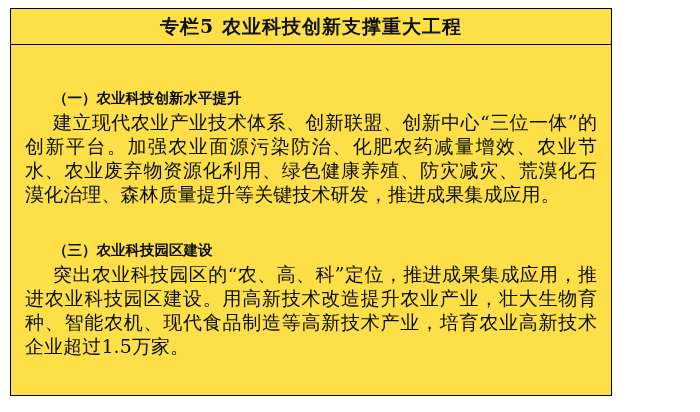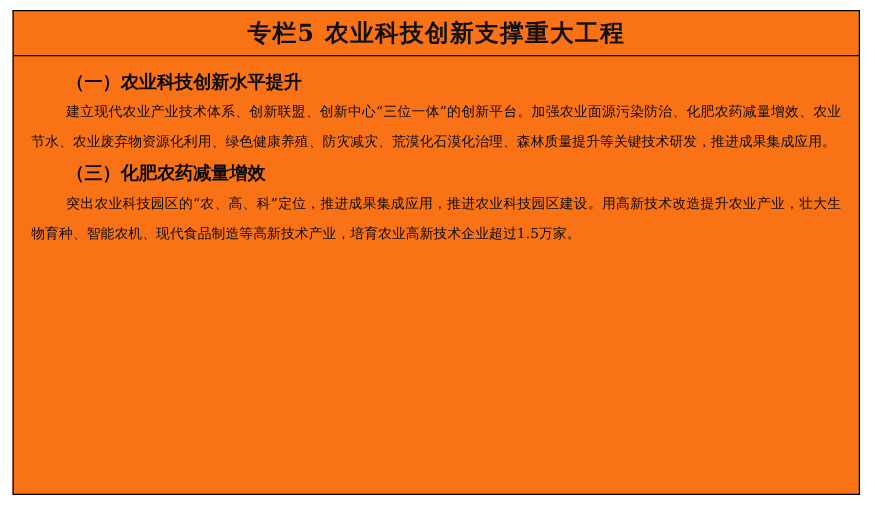--- a/index.html
+++ b/index.html
@@ -17,25 +17,25 @@
   .page {
     position: relative;
     width: 700px;
     height: 412px;
     background: #ffffff;
   }
   .box {
     position: absolute;
     left: 10px;
     top: 8px;
-    width: 678px;
+    width: 602px;
     height: 388px;
     border: 1px solid #000000;
     box-sizing: border-box;
-    background: #f97316;
+    background: #fde047;
   }
   .title-row {
     position: relative;
     height: 36px;
     display: flex;
     align-items: center;
     justify-content: center;
     border-bottom: 1px solid #000000;
     box-sizing: border-box;
   }
@@ -46,33 +46,34 @@
     letter-spacing: 1px;
     color: #111111;
     white-space: nowrap;
   }
   .body-area {
     padding: 9px 14px 6px 14px;
     box-sizing: border-box;
   }
   .section {
     margin-bottom: 1px;
+    margin-top: 32px;
   }
   .section-heading {
     font-family: "DejaVu Serif", "Liberation Serif", serif;
     font-weight: bold;
     font-size: 14.5px;
     line-height: 24px;
     text-indent: 28px;
     color: #0b0b0b;
     white-space: nowrap;
   }
   .para {
     font-family: "DejaVu Serif", "Liberation Serif", serif;
-    font-size: 11px;
+    font-size: 19px;
     line-height: 24px;
     text-align: justify;
     text-align-last: left;
     text-indent: 28px;
     color: #0b0b0b;
     letter-spacing: 0.1px;
   }
   .para.last {
     text-align-last: left;
   }
@@ -91,19 +92,19 @@
 
       <div class="section">
         <div class="section-heading">（一）农业科技创新水平提升</div>
         <div class="para">建立现代农业产业技术体系、创新联盟、创新中心“三位一体”的创新平台。加强农业面源污染防治、化肥农药减量增效、农业节水、农业废弃物资源化利用、绿色健康养殖、防灾减灾、荒漠化石漠化治理、森林质量提升等关键技术研发，推进成果集成应用。</div>
       </div>
 
       <div class="section">
       </div>
 
       <div class="section">
-        <div class="section-heading">（三）化肥农药减量增效</div>
+        <div class="section-heading">（三）农业科技园区建设</div>
         <div class="para last">突出农业科技园区的“农、高、科”定位，推进成果集成应用，推进农业科技园区建设。用高新技术改造提升农业产业，壮大生物育种、智能农机、现代食品制造等高新技术产业，培育农业高新技术企业超过1.5万家。</div>
       </div>
 
     </div>
   </div>
 </div>
 
 </body></html>

